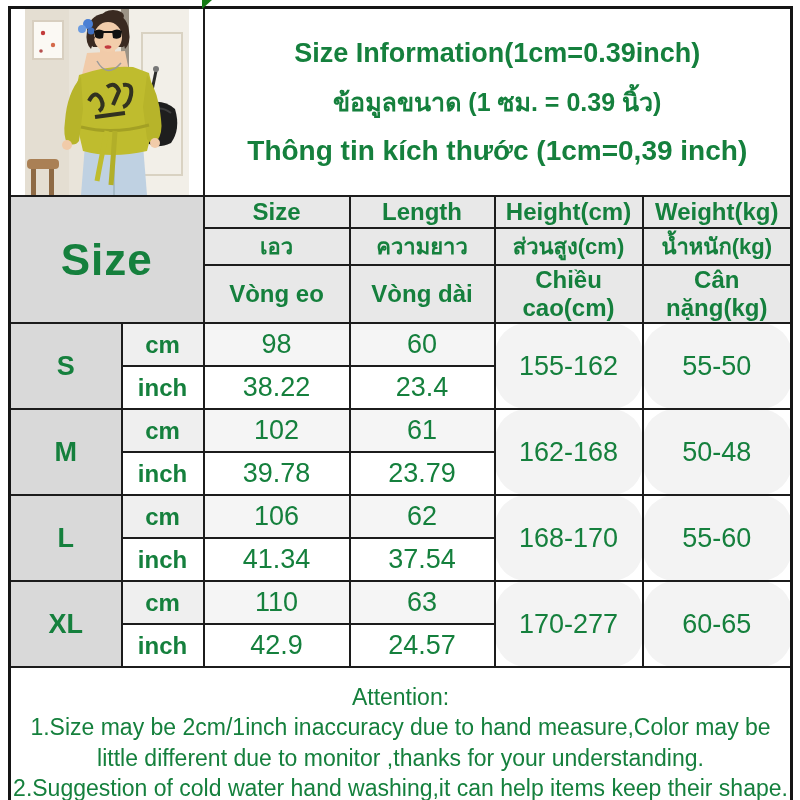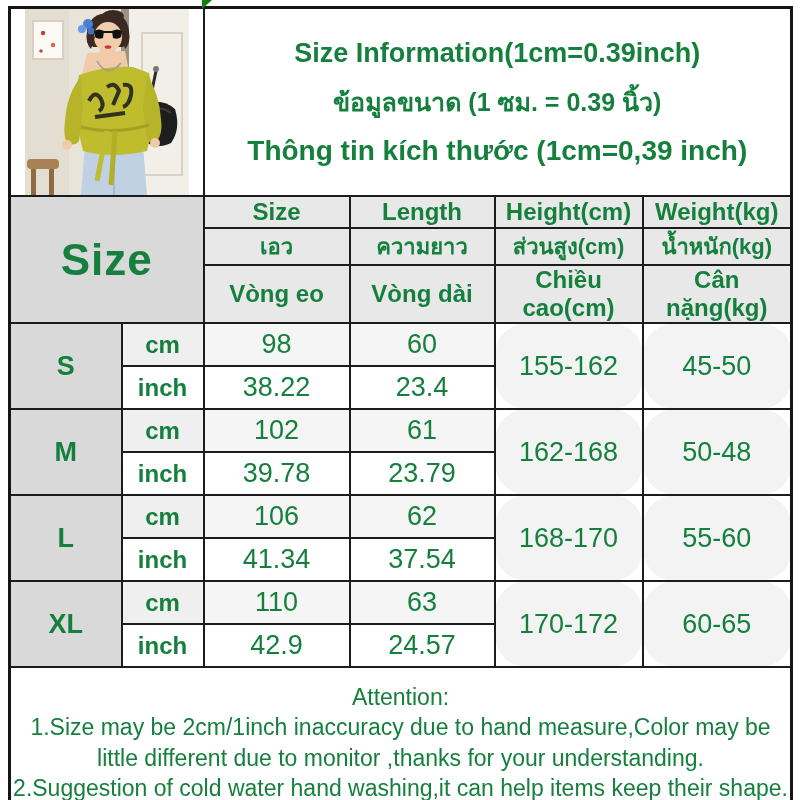--- a/index.html
+++ b/index.html
@@ -174,21 +174,21 @@
       <td class="hdr-vi">Chiều cao(cm)</td>
       <td class="hdr-vi">Cân nặng(kg)</td>
     </tr>
 
     <tr class="body-row">
       <td class="letter-cell" rowspan="2">S</td>
       <td class="unit-cm">cm</td>
       <td class="val-cm">98</td>
       <td class="val-cm">60</td>
       <td class="range-cell" rowspan="2">155-162</td>
-      <td class="range-cell" rowspan="2">45-50</td>
+      <td class="range-cell" rowspan="2">55-50</td>
     </tr>
     <tr class="body-row">
       <td class="unit-inch">inch</td>
       <td class="val-inch">38.22</td>
       <td class="val-inch">23.4</td>
     </tr>
 
     <tr class="body-row">
       <td class="letter-cell" rowspan="2">M</td>
       <td class="unit-cm">cm</td>
@@ -215,21 +215,21 @@
       <td class="unit-inch">inch</td>
       <td class="val-inch">41.34</td>
       <td class="val-inch">37.54</td>
     </tr>
 
     <tr class="body-row">
       <td class="letter-cell" rowspan="2">XL</td>
       <td class="unit-cm">cm</td>
       <td class="val-cm">110</td>
       <td class="val-cm">63</td>
-      <td class="range-cell" rowspan="2">170-172</td>
+      <td class="range-cell" rowspan="2">170-277</td>
       <td class="range-cell" rowspan="2">60-65</td>
     </tr>
     <tr class="body-row">
       <td class="unit-inch">inch</td>
       <td class="val-inch">42.9</td>
       <td class="val-inch">24.57</td>
     </tr>
 
     <tr class="attention-row">
       <td class="attention-cell" colspan="6">

